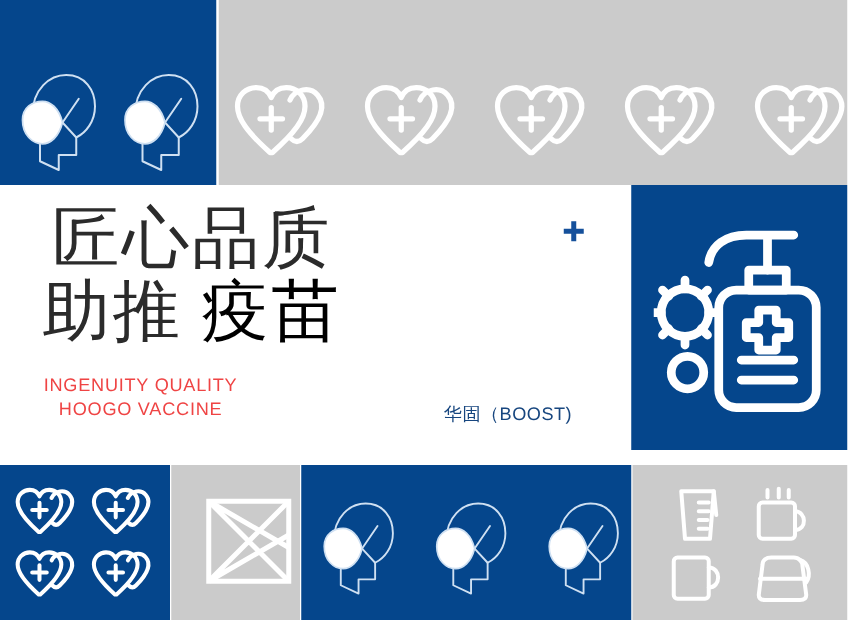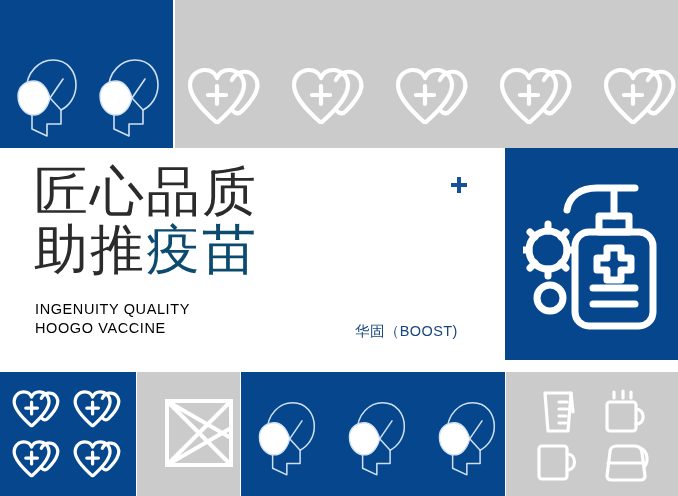--- a/index.html
+++ b/index.html
@@ -12,26 +12,26 @@
 
   
   .band-top{position:absolute;left:0;top:0;width:678px;height:148px;}
   .band-top-blue{position:absolute;left:0;top:0;width:173px;height:148px;background:#05468c;}
   .band-top-grey{position:absolute;left:175px;top:0;width:503px;height:148px;background:#cbcbcb;}
 
   .masks-top{position:absolute;left:6px;top:52px;width:160px;height:90px;display:flex;gap:6px;align-items:flex-start;}
   .hearts-top{position:absolute;left:186px;top:58px;width:488px;height:80px;display:flex;gap:16px;align-items:center;}
 
   
-  .card{position:absolute;left:0;top:148px;width:505px;height:212px;background:#ffffff;}
+  .card{position:absolute;left:0;top:148px;width:505px;height:212px;background:#ffffff;text-align:center;}
   .headline{position:absolute;left:34px;top:14px;}
   .h-line{font-size:54px;line-height:58px;letter-spacing:2px;font-weight:400;white-space:nowrap;}
   .h-line .dark{color:#2b2b2b;}
-  .h-line .accent{color:#0c4a6e;}
-  .sub{position:absolute;left:35px;top:152px;color:#000000;font-size:14.5px;line-height:19px;letter-spacing:.6px;white-space:nowrap;}
+  .h-line .accent{color:#000000;margin-left:15px;}
+  .sub{position:absolute;left:35px;top:152px;color:#ef4444;font-size:14.5px;line-height:19px;letter-spacing:.6px;white-space:nowrap;}
   .plus-mark{position:absolute;left:450px;top:176px;width:18px;height:18px;}
   .brand{position:absolute;left:355px;top:322px;color:#17467f;font-size:14.5px;letter-spacing:.4px;white-space:nowrap;}
 
   
   .panel-right{position:absolute;left:505px;top:148px;width:173px;height:212px;background:#05468c;}
   .sanitizer{position:absolute;left:18px;top:28px;}
 
   
   .row-bot{position:absolute;left:0;top:372px;width:678px;height:124px;}
   .bb1{position:absolute;left:0;top:0;width:136px;height:124px;background:#05468c;}

